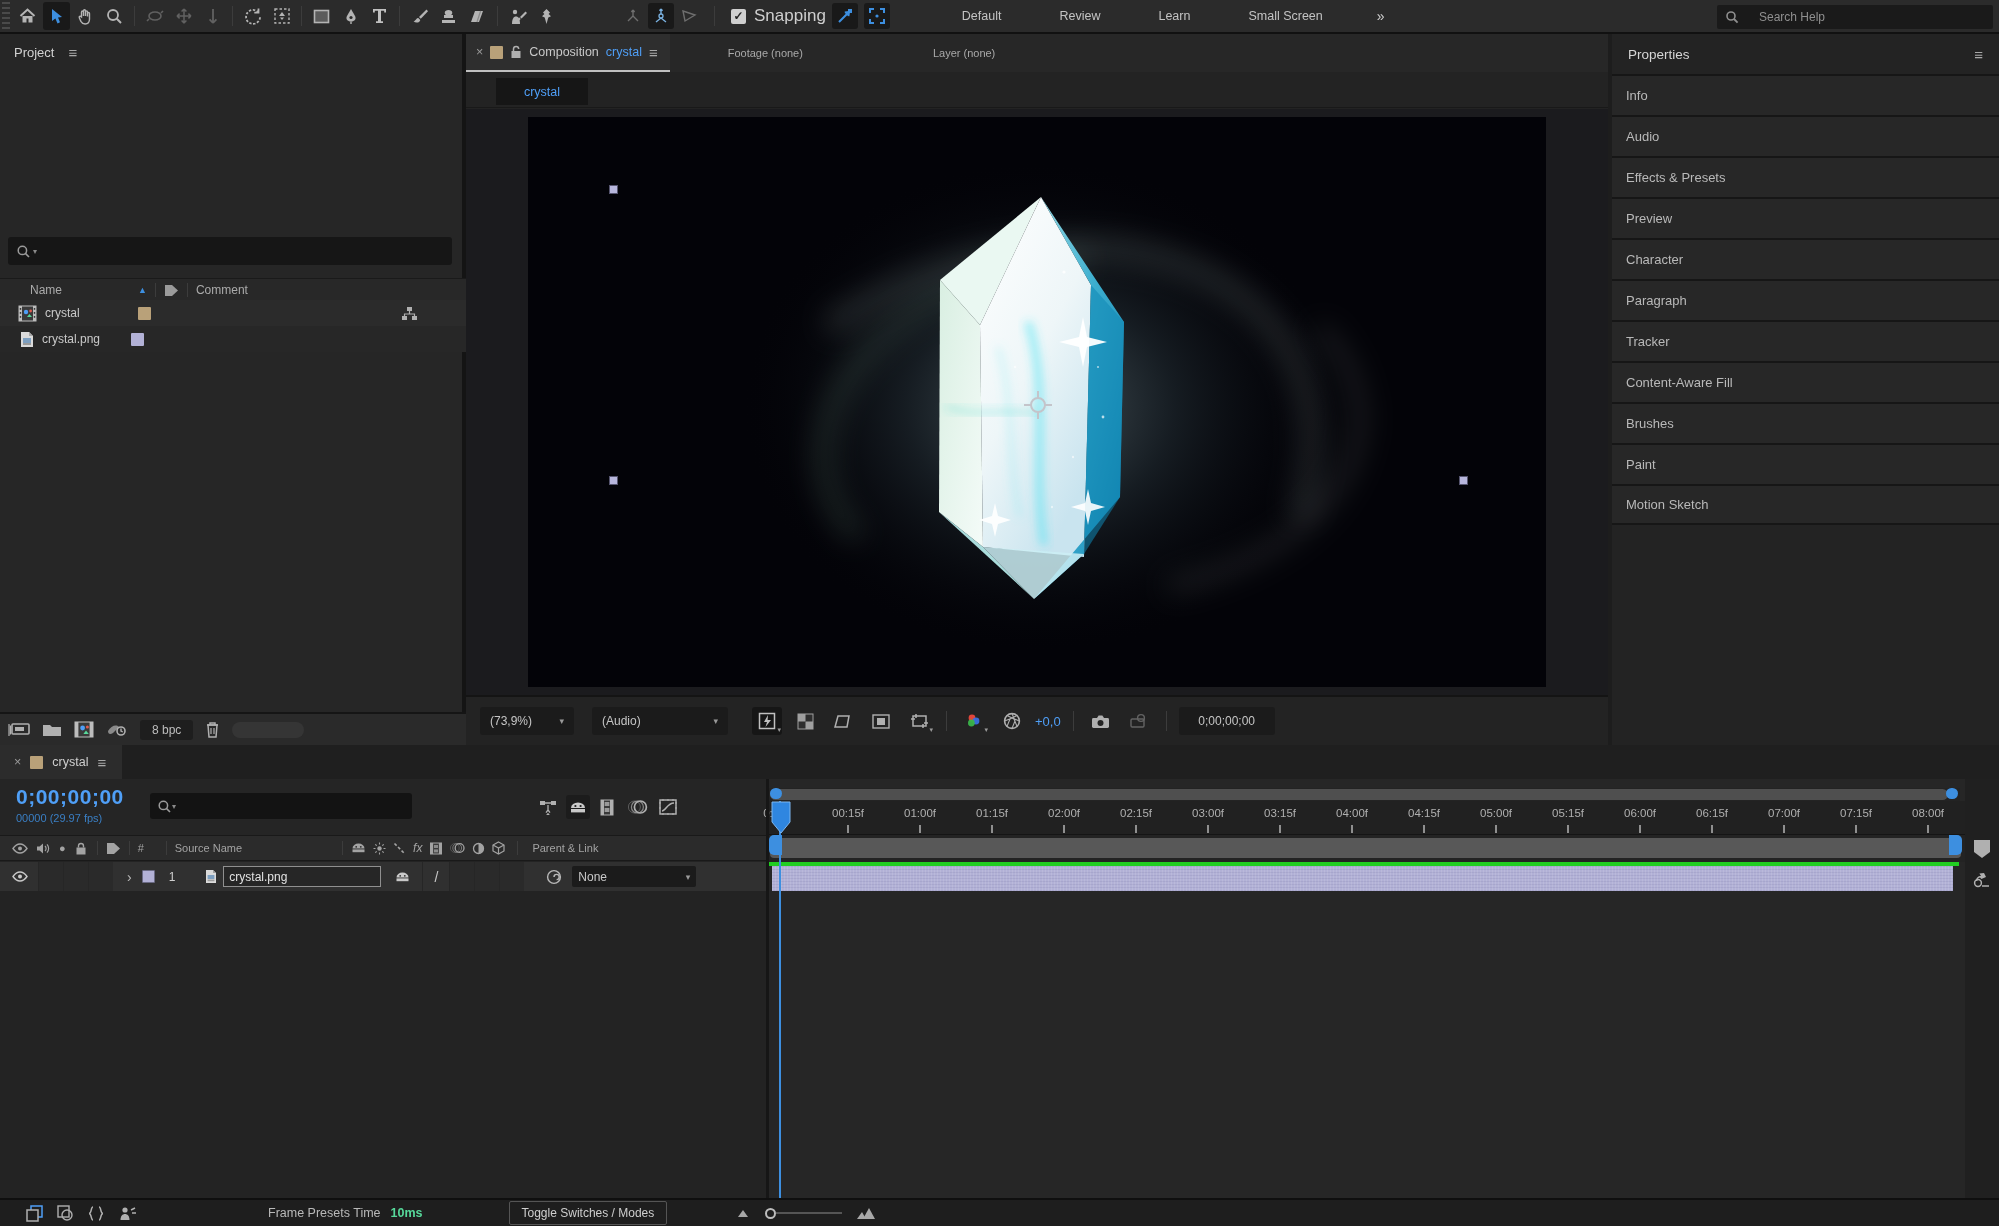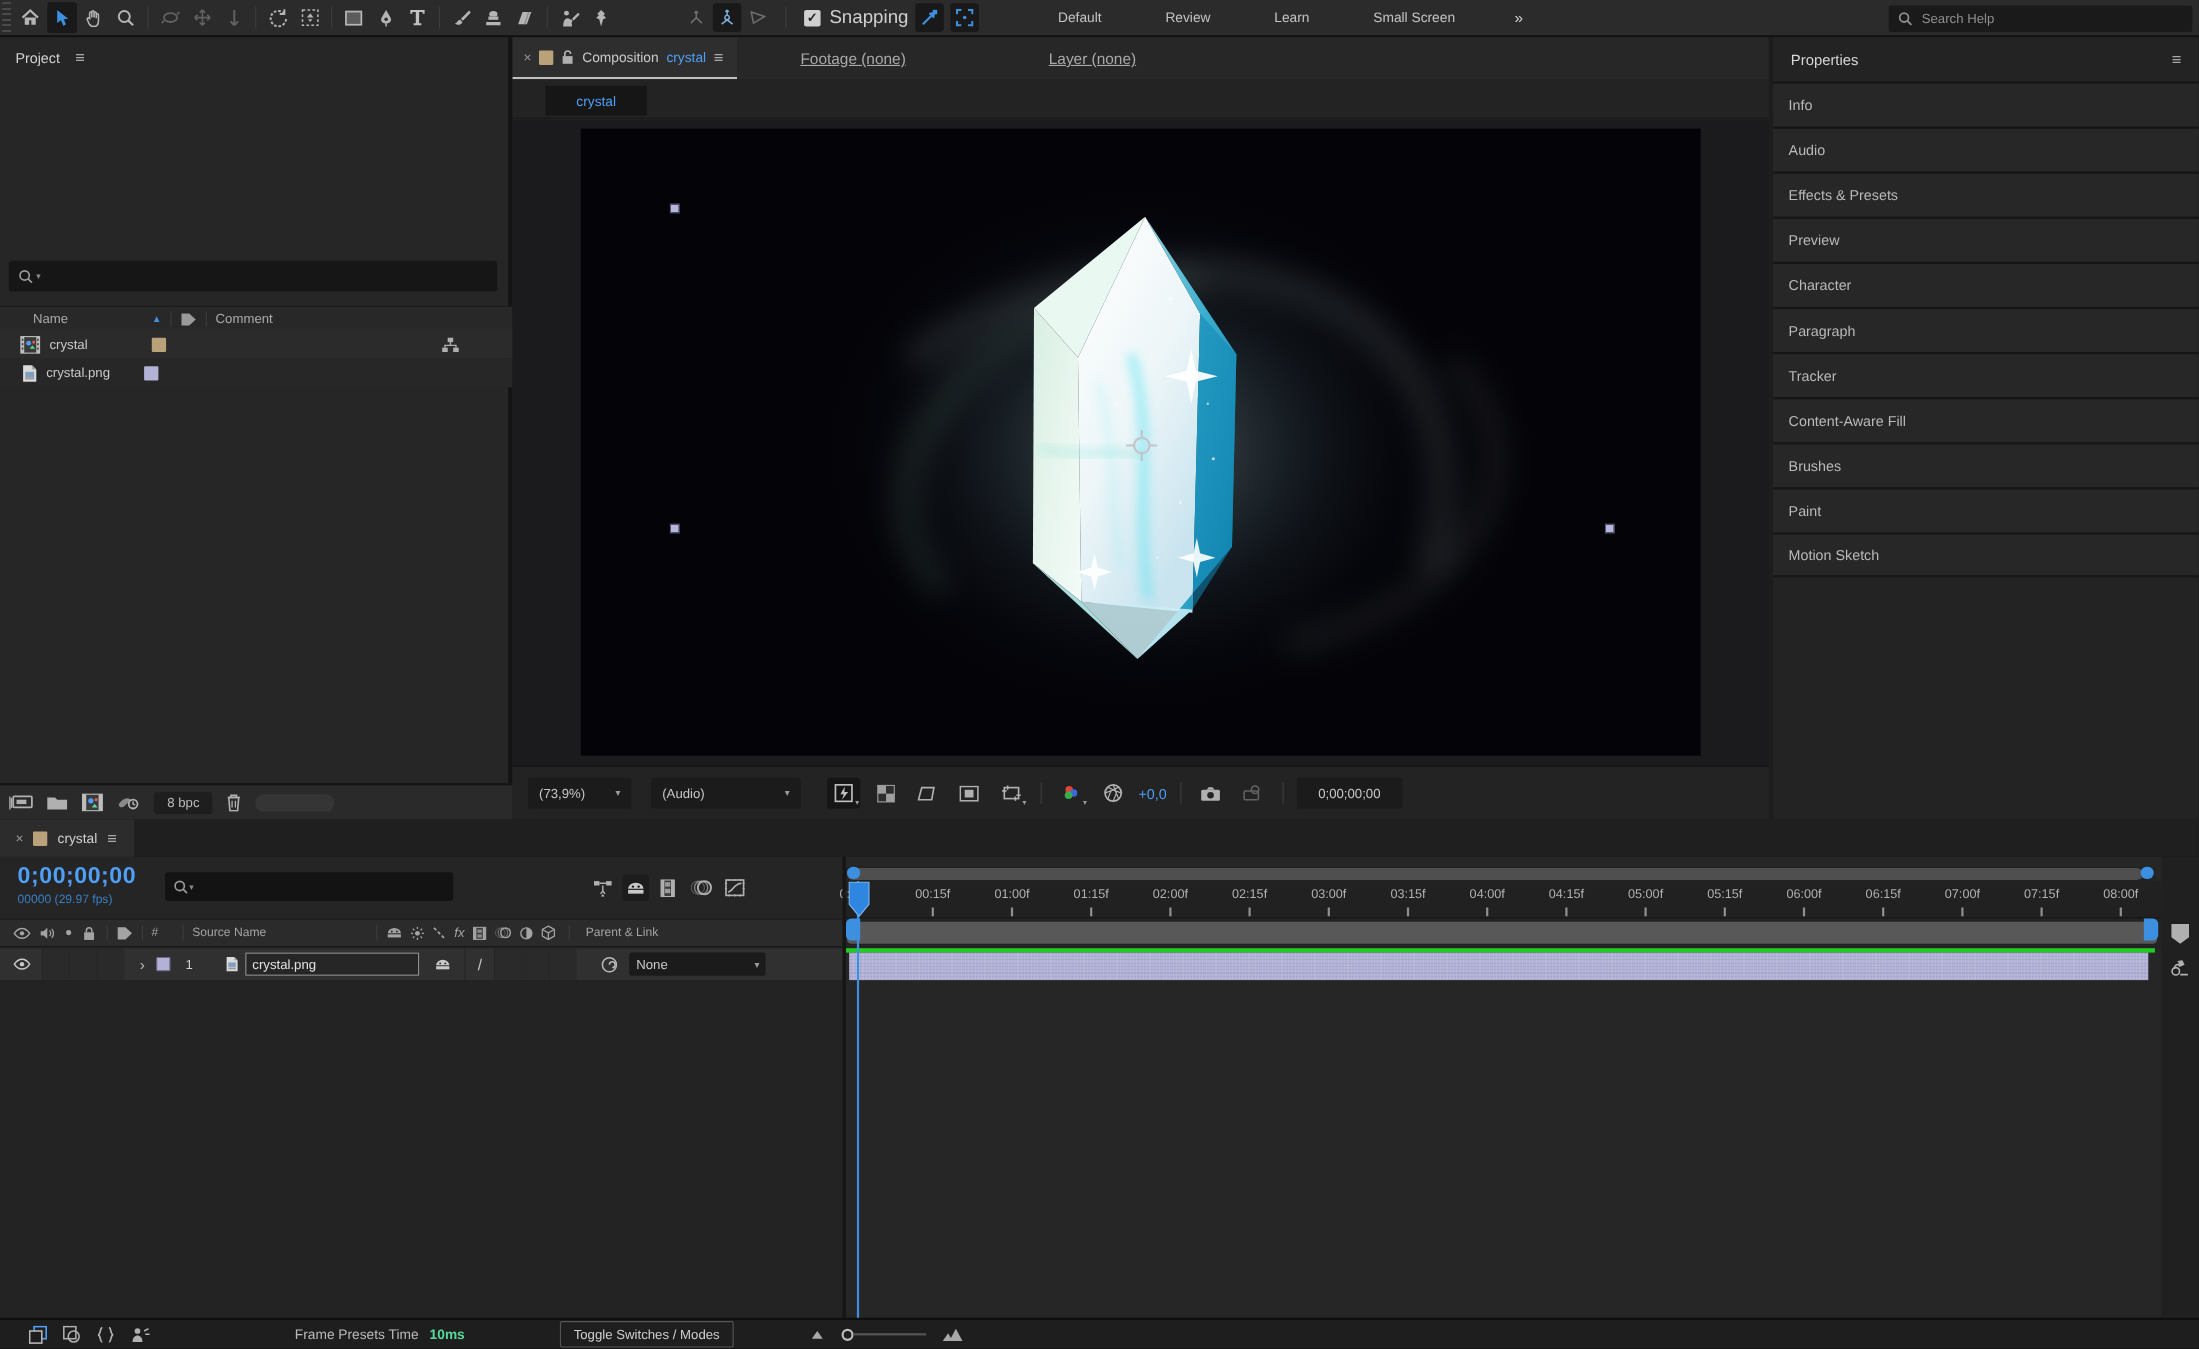--- a/index.html
+++ b/index.html
@@ -18,38 +18,38 @@
   .tool.active { background:#191919; }
   .tool.dim svg { stroke:#616161 !important; }
   .tsep { width:1px; height:20px; background:#3c3c3c; margin:0 4px; }
   .axisbox { width:26px; height:26px; display:flex; align-items:center; justify-content:center; border-radius:3px; }
   .axisbox.sel { background:#191919; }
   #snap-check { width:15px; height:15px; background:#cfcfcf; border-radius:2px; color:#222; font-size:12px; line-height:15px; text-align:center; font-weight:bold; margin:0 6px 0 10px; }
   .snapbtn { width:26px; height:26px; background:#191919; border-radius:3px; display:flex; align-items:center; justify-content:center; margin-left:4px; }
   .ws-tabs { display:flex; gap:58px; margin-left:70px; color:#c3c3c3; font-size:12.5px; }
   .ws-tab { cursor:default; }
   #ws-overflow { margin-left:52px; color:#cfcfcf; font-size:14px; letter-spacing:-1px; }
-  #help-search { position:absolute; right:6px; top:5px; width:276px; height:24px; background:#1a1a1a; border-radius:2px; display:flex; align-items:center; padding:0 8px; gap:8px; color:#8f8f8f; }
+  #help-search { position:absolute; right:6px; top:5px; width:276px; height:24px; background:#1a1a1a; border-radius:2px; display:flex; align-items:center; padding:0 8px; gap:20px; color:#8f8f8f; }
   #project-panel { left:0; top:34px; width:466px; height:711px; background:#262626; border-right:4px solid #141414; }
   #project-header { height:36px; display:flex; align-items:center; gap:14px; padding-left:14px; color:#d2d2d2; font-size:13px; }
   .menu-glyph { color:#a8a8a8; font-size:15px; }
   #project-search { position:absolute; left:8px; top:203px; width:444px; height:28px; background:#161616; border-radius:3px; display:flex; align-items:center; padding-left:8px; gap:2px; }
   #project-cols { position:absolute; left:0; top:244px; width:466px; height:24px; background:#282828; border-top:1px solid #1a1a1a; border-bottom:1px solid #1a1a1a; display:flex; align-items:center; color:#aaa; }
   .colsep { width:1px; height:14px; background:#3c3c3c; margin:0 8px; }
   .prow { position:absolute; left:0; width:466px; height:26px; display:flex; align-items:center; color:#c9c9c9; }
   .swatch { width:13px; height:13px; border-radius:1px; }
   #project-footer { position:absolute; left:0; bottom:0; width:466px; height:33px; background:#2a2a2a; border-top:2px solid #151515; display:flex; align-items:center; gap:12px; padding-left:8px; }
   #bpc-chip { background:#1e1e1e; border-radius:3px; padding:3px 12px; color:#bdbdbd; }
   #hscroll-pill { width:72px; height:16px; background:#353535; border-radius:8px; }
 
   
   #viewer { left:466px; top:34px; width:1142px; height:711px; background:#232323; }
   #viewer-tabs { height:38px; display:flex; align-items:center; background:#272727; }
   #comp-tab { height:38px; display:flex; align-items:center; gap:7px; padding:0 12px 0 10px; background:#2e2e2e; border-bottom:2px solid #c0c0c0; color:#c9c9c9; font-size:12.5px; }
-  .tab-dim { color:#a9a9a9; padding:0 30px; font-size:14px;text-decoration:underline; }
+  .tab-dim { color:#a9a9a9; padding:0 30px; font-size:11px; }
   #viewer-subtabs { height:36px; background:#232323; border-bottom:1px solid #191919; position:relative; }
   #comp-subtab { position:absolute; left:30px; top:6px; width:92px; height:27px; background:#161616; color:#4f9ff7; display:flex; align-items:center; justify-content:center; font-size:12.5px; }
   #pasteboard { position:absolute; left:0; top:75px; width:1142px; height:586px; background:#1b1b1e; }
   #comp-area { position:absolute; left:62px; top:8px; width:1018px; height:570px; background:#030308; }
   .handle { position:absolute; width:7px; height:7px; background:#b7b6dc; outline:1px solid #55546e; }
   #viewer-bottombar { position:absolute; left:0; bottom:0; width:1142px; height:50px; background:#232323; border-top:2px solid #141414; display:flex; align-items:center; gap:8px; padding-left:14px; }
   .chip { background:#1b1b1b; border-radius:3px; height:28px; display:flex; align-items:center; gap:10px; padding:0 10px; color:#c6c6c6; }
   .vbtn { width:30px; height:28px; display:flex; align-items:center; justify-content:center; border-radius:3px; position:relative; }
   .vbtn.active { background:#161616; }
   .corner-caret { position:absolute; right:1px; bottom:1px; font-size:7px; color:#9a9a9a; }

